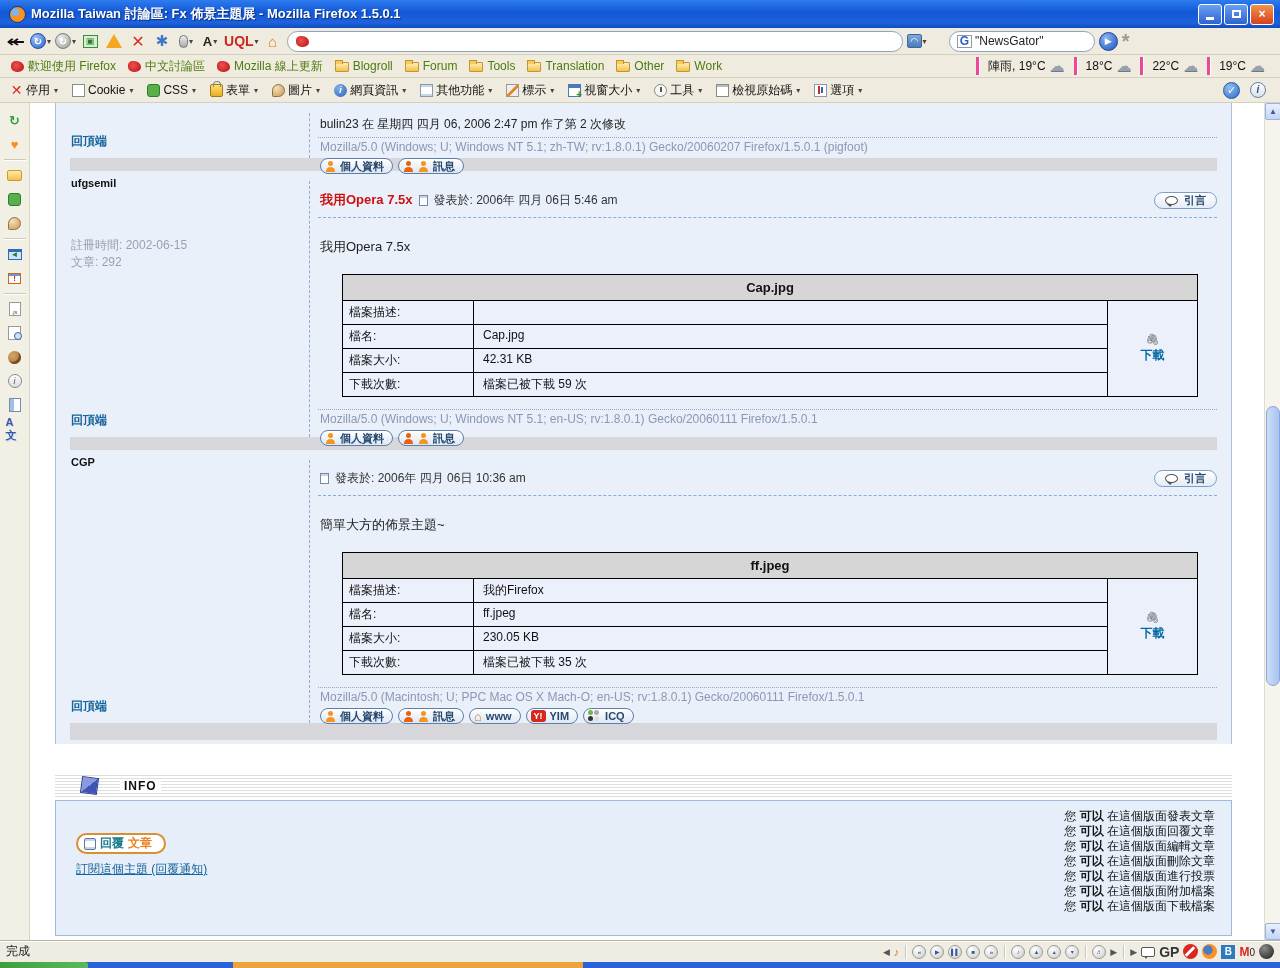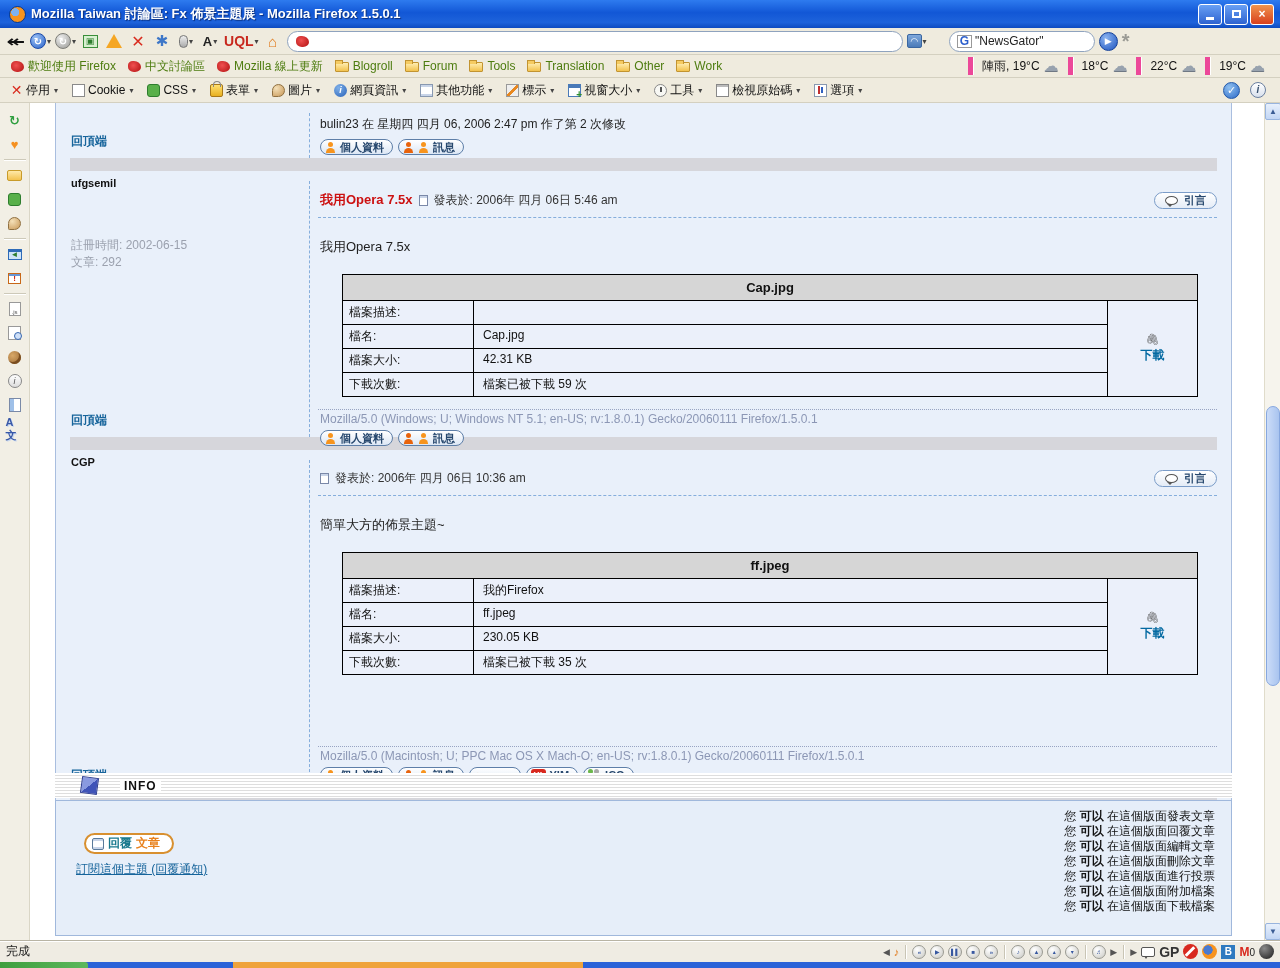--- a/index.html
+++ b/index.html
@@ -55,21 +55,21 @@
   .g-ic { color:#2B5ECC; font-weight:bold; font-size:12px; border:1px solid #999; padding:0 2px; line-height:11px; background:#fff; }
   .searchbox input { border:none; outline:none; width:86px; font-size:12px; color:#222; background:transparent; font-family:"Liberation Sans","DejaVu Sans",sans-serif; }
   .go-btn { width:19px; height:19px; border-radius:50%; background:radial-gradient(circle at 35% 30%,#8CB4F0,#1E55C0);
     border:1px solid #16429A; color:#fff; font-size:9px; display:flex; align-items:center; justify-content:center; }
   .throbber { color:#9A9A94; font-size:20px; font-weight:bold; line-height:10px; }
 
   .bm-item { display:inline-flex; align-items:center; gap:4px; padding:1px 5px; color:#4d7c0f; font-size:12px; }
   .folder { width:14px; height:10px; background:linear-gradient(#FFEDB0,#F2C24E); border:1px solid #C29431; border-radius:1px; position:relative; margin-top:2px; }
   .folder::before { content:""; position:absolute; top:-3px; left:-1px; width:6px; height:3px; background:#F5CB62; border:1px solid #C29431; border-bottom:none; }
   .weather { margin-left:auto; display:flex; align-items:center; height:100%; }
-  .wx { display:flex; align-items:center; gap:4px; padding:0 9px; border-left:5px solid #ec4899; box-shadow:inset 1px 0 0 #fff; font-size:12px; color:#111; }
+  .wx { display:flex; align-items:center; gap:4px; padding:0 9px; border-left:3px solid #ec4899; box-shadow:inset 1px 0 0 #fff; font-size:12px; color:#111; }
   .cloud { color:#98A2AE; font-size:15px; text-shadow:0 1px 0 #6F7884; }
 
   .dev-item { display:inline-flex; align-items:center; gap:3px; padding:2px 5px; font-size:12px; color:#111; border:1px solid transparent; }
   .dv { width:13px; height:13px; display:inline-flex; align-items:center; justify-content:center; font-size:9px; flex:none; }
   .dv-x { color:#D92B1E; font-weight:bold; font-size:14px; }
   .dv-doc { background:#fff; border:1px solid #8A8A8A; }
   .dv-css { background:#59B04A; border:1px solid #2E7D2E; border-radius:3px; }
   .dv-lock { background:linear-gradient(#FFE070,#E8B020); border:1px solid #A87818; border-radius:2px; position:relative; }
   .dv-lock::before { content:""; position:absolute; top:-4px; left:2px; width:6px; height:5px; border:1.5px solid #888; border-bottom:none; border-radius:4px 4px 0 0; }
   .dv-pal { background:radial-gradient(circle at 30% 30%,#F4E0B8,#C89858); border-radius:50% 50% 50% 10%; border:1px solid #907040; }
@@ -150,21 +150,21 @@
   .yim-ic { background:#D8281E; color:#fff; font-weight:bold; font-size:9px; padding:0 3px; border-radius:3px; line-height:12px; }
   .icq-ic { width:5px; height:5px; border-radius:50%; background:#6CB84C; box-shadow:6px 0 0 #AAA, 0 6px 0 #333, 6px 6px 0 #DDD; margin:-4px 8px 4px 0; }
   .paperclip { font-size:11px; color:#555; font-family:"DejaVu Sans Mono",monospace; }
 
   
   #info-hdr { position:absolute; left:55px; top:670px; width:1177px; height:25px;
     background:repeating-linear-gradient(180deg,#FFFFFF 0 2px,#DEDEDE 2px 3px); display:flex; align-items:center; }
   .cube { width:17px; height:17px; margin-left:26px; background:linear-gradient(135deg,#8A9AE0 0 50%,#4054B8 50%); border:1px solid #2A3A90; transform:rotate(8deg); }
   #info-hdr .t { margin-left:22px; font-weight:bold; font-size:12px; letter-spacing:1px; color:#111; background:#fff; padding:0 4px; }
   #info-body { position:absolute; left:55px; top:697px; width:1177px; height:136px; background:#E6EEF9; border:1px solid #A0B8DC; }
-  .reply-btn { position:absolute; left:28px; top:32px; display:inline-flex; align-items:center; gap:4px; height:21px; padding:0 12px 0 6px;
+  .reply-btn { position:absolute; left:20px; top:32px; display:inline-flex; align-items:center; gap:4px; height:21px; padding:0 12px 0 6px;
     border:2px solid #D89030; border-radius:12px; background:#fff; font-weight:bold; font-size:12px; }
   .reply-btn .a { color:#1A7A8E; } .reply-btn .b { color:#E8821E; }
   .note-ic { width:12px; height:12px; background:#fff; border:1px solid #5A7A9A; box-shadow:inset 0 -2px 0 #C8D4E8, inset 0 2px 0 #C8D4E8; border-radius:2px; }
   .subscribe { position:absolute; left:20px; top:60px; color:#16649B; text-decoration:underline; font-size:12px; }
   .perm-list { position:absolute; right:16px; top:8px; text-align:right; font-size:12px; color:#111; line-height:15px; }
   .perm-list b { font-weight:bold; }
 
   
   #statusbar { position:absolute; top:940px; left:0; width:1280px; height:22px; background:#EFECE3; border-top:1px solid #B8B4A4;
     box-shadow:inset 0 1px 0 #fff; display:flex; align-items:center; padding:0 6px; font-size:12px; color:#222; }
@@ -438,20 +438,21 @@
   </div>
 
   <div id="forum">
 
     <div class="post" style="height:55px">
       <div class="col-left">
         <div class="backtop"><a href="#">回頂端</a></div>
       </div>
       <div class="col-body" style="padding-top:2px">
         <div style="font-size:12px;color:#222;padding:1px 0 4px 2px">bulin23 在 星期四 四月 06, 2006 2:47 pm 作了第 2 次修改</div>
+        <div class="sig-block" style="margin-top:0">Mozilla/5.0 (Windows; U; Windows NT 5.1; zh-TW; rv:1.8.0.1) Gecko/20060207 Firefox/1.5.0.1 (pigfoot)</div>
         <div class="btn-row">
           <span class="mini-btn">
               <span class="person"></span>
               <span>個人資料</span>
             </span>
           <span class="mini-btn">
               <span class="person p2"></span>
               <span class="person"></span>
               <span>訊息</span>
             </span>
@@ -518,21 +519,21 @@
               <span class="person p2"></span>
               <span class="person"></span>
               <span>訊息</span>
             </span>
         </div>
       </div>
     </div>
 
     <div class="gap-bar"></div>
 
-    <div class="post" style="height:342px">
+    <div class="post" style="height:273px">
       <div class="col-left">
         <div class="author">CGP</div>
         <div class="backtop"><a href="#">回頂端</a></div>
       </div>
       <div class="col-body">
         <div class="post-hdr">
           <span class="docico"></span>
           <span class="post-date">發表於: 2006年 四月 06日 10:36 am</span>
           <span class="quote-btn">
               <span class="bubble"></span>

